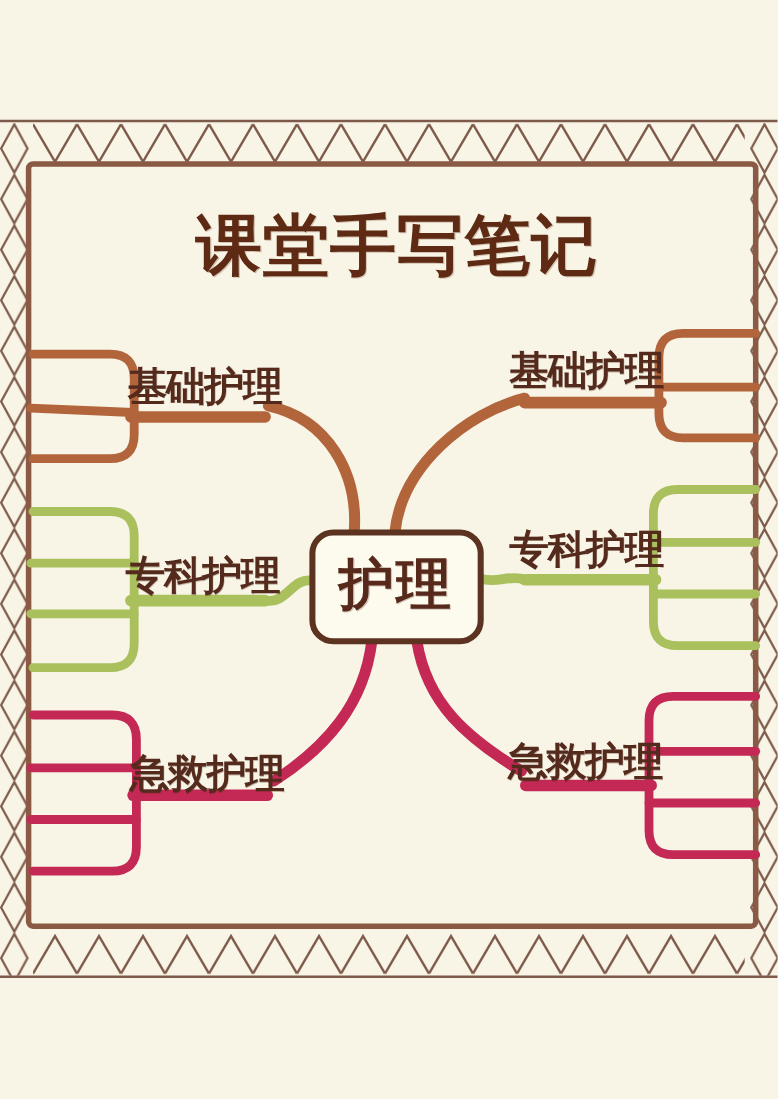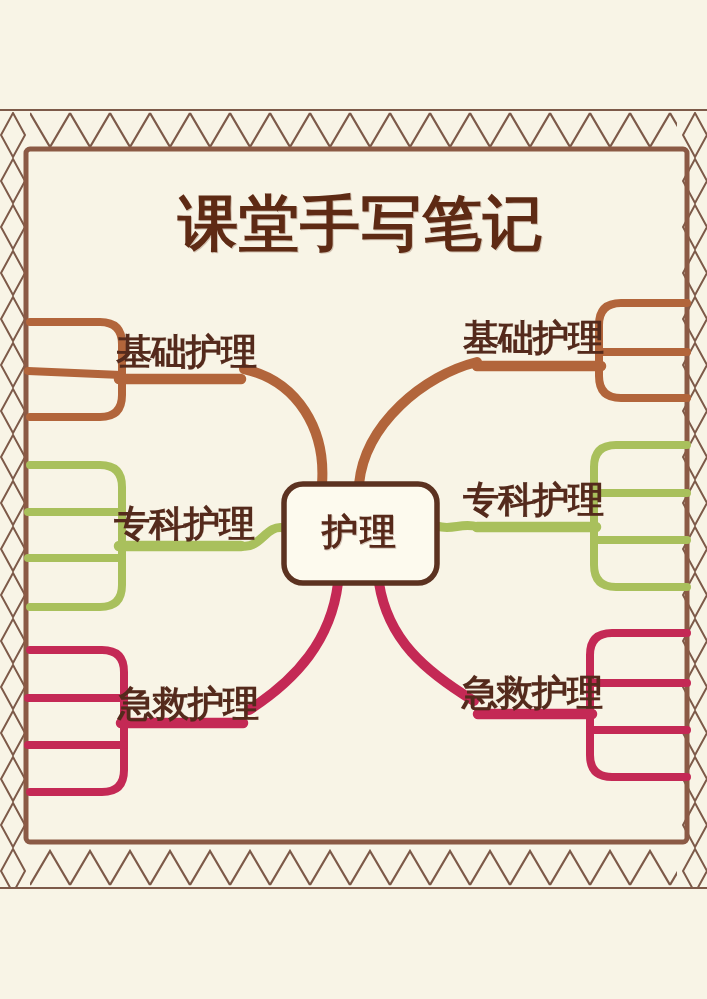--- a/index.html
+++ b/index.html
@@ -13,21 +13,21 @@
   .txt{
     position:absolute;transform:translate(-50%,-50%);
     color:#5a2a18;font-weight:bold;white-space:nowrap;
     font-family:Liberation Sans, sans-serif;
   }
   .title{
     font-size:60px;letter-spacing:1px;color:#5e2a14;
     text-shadow:1px 1px 0 rgba(94,42,20,.25);
   }
   .node-label{
-    font-size:36px;letter-spacing:2px;color:#57291a;
+    font-size:50px;letter-spacing:2px;color:#57291a;
     text-shadow:1px 1px 0 rgba(87,41,26,.25);
   }
   .branch-label{
     font-size:36px;letter-spacing:-1px;color:#542a1c;
     text-shadow:.5px .5px 0 rgba(84,42,28,.3);
   }
 </style>
 </head>
 <body>
 

